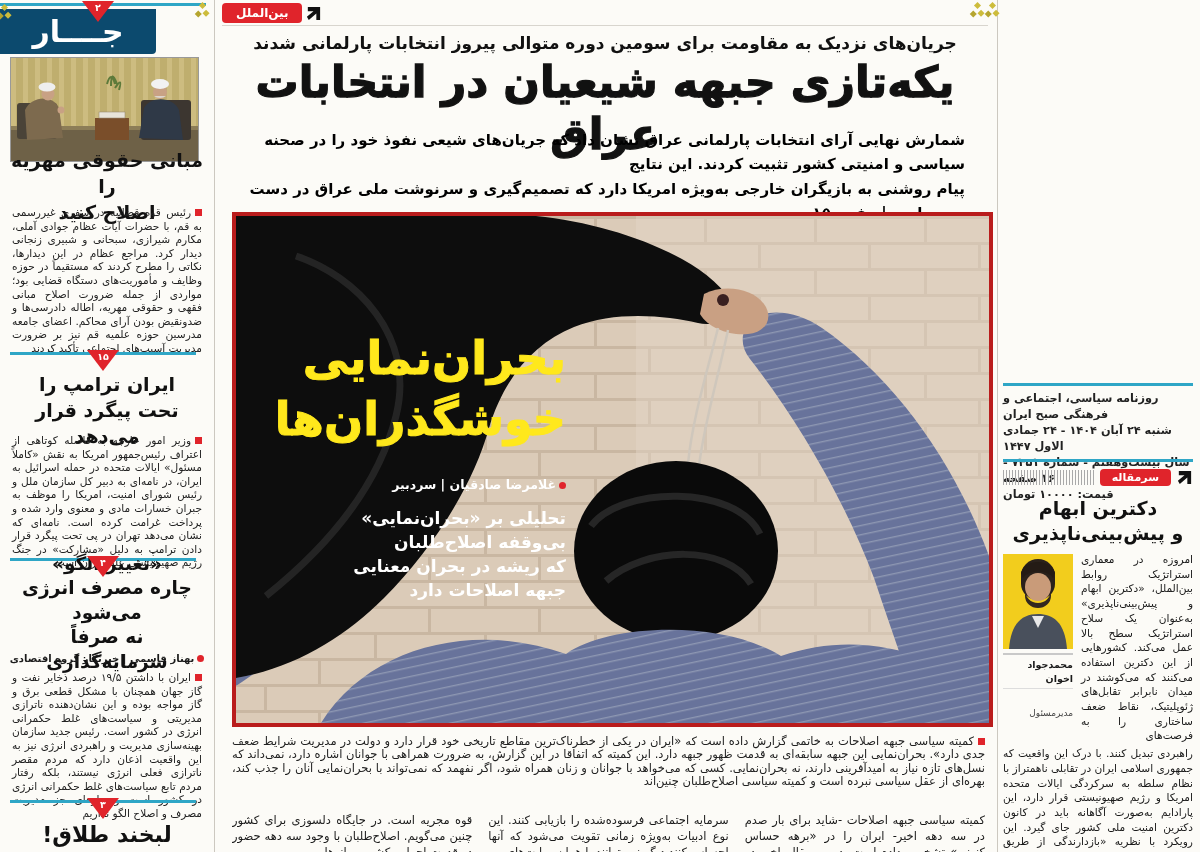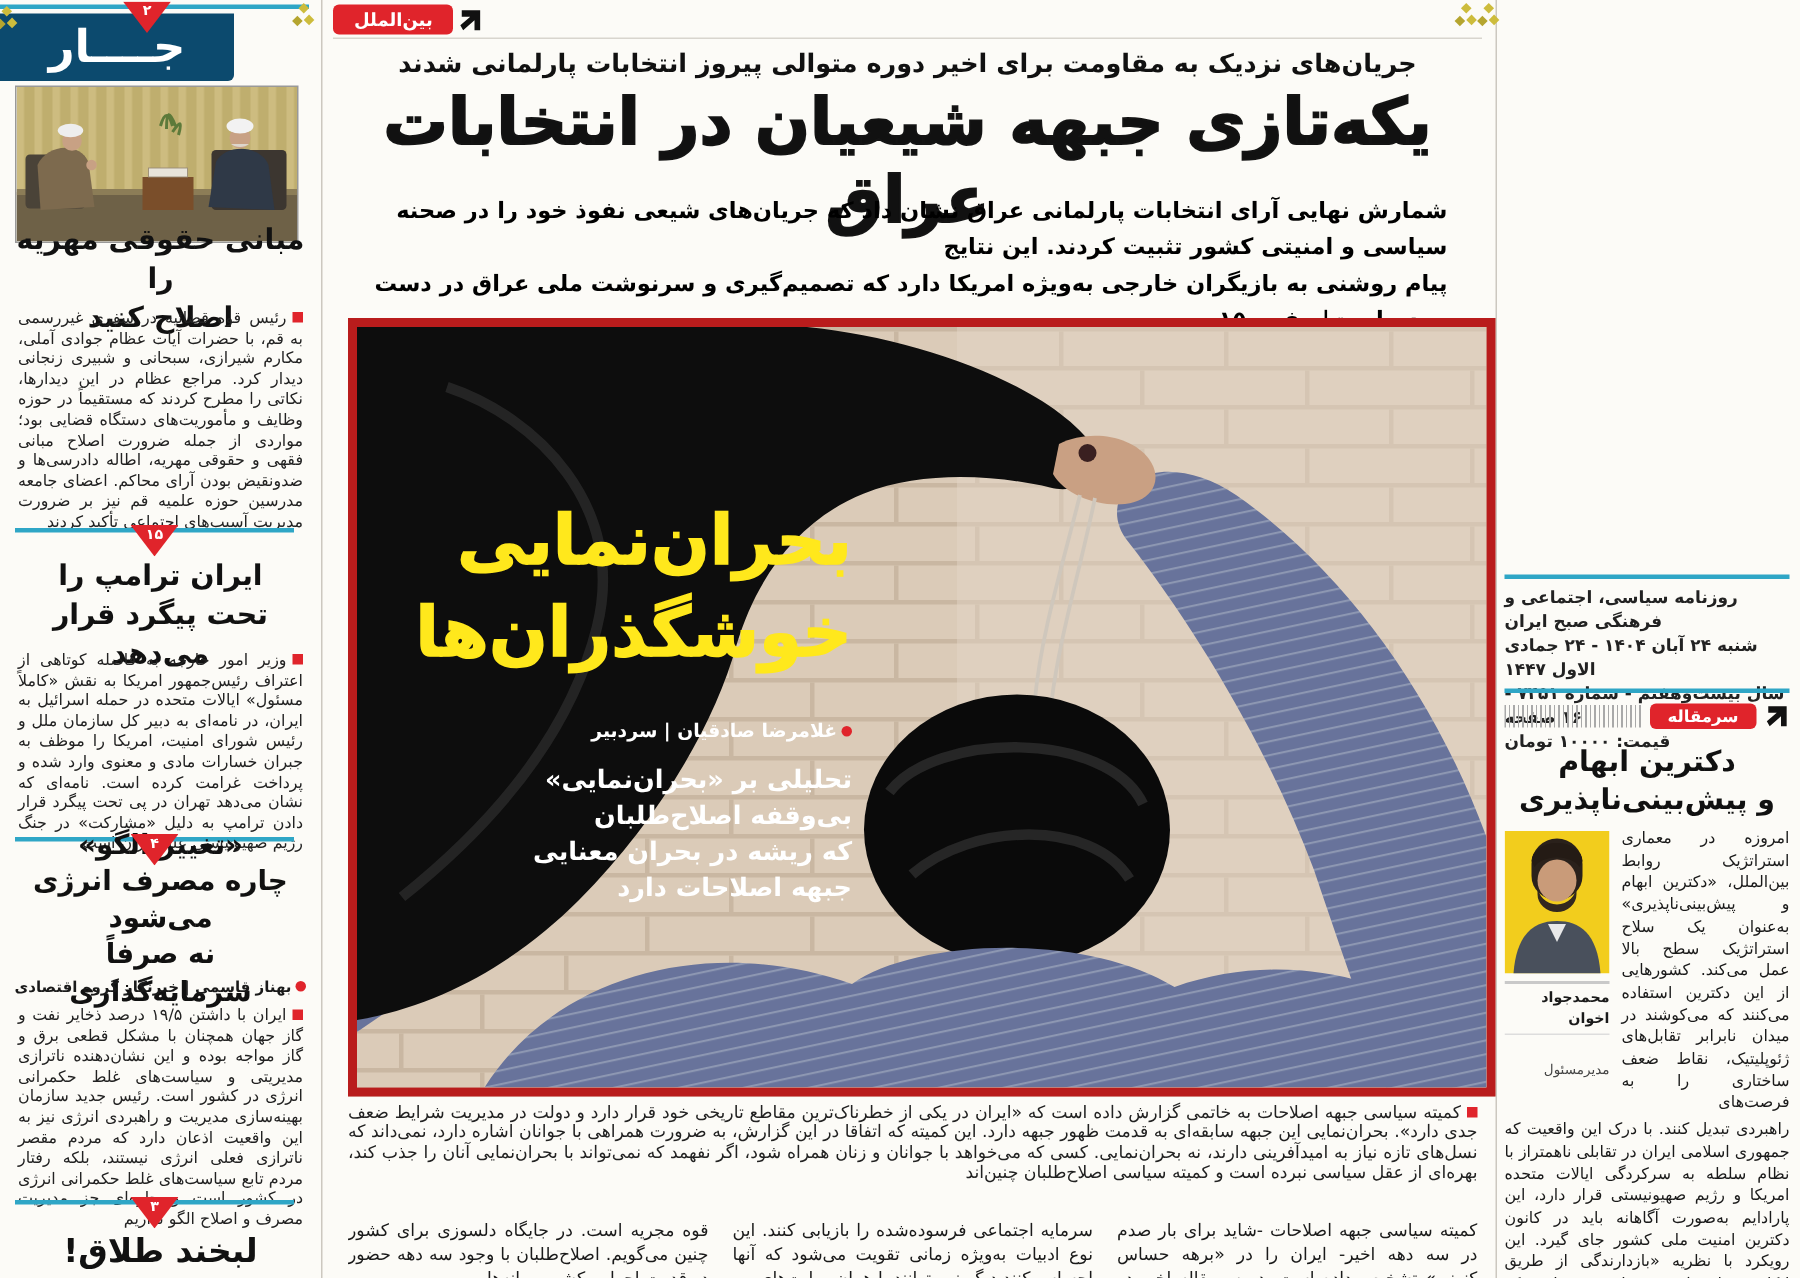--- a/index.html
+++ b/index.html
@@ -20,21 +20,21 @@
   .floret{position:absolute;width:5px;height:5px;background:#cdbc3c;transform:rotate(45deg);
           box-shadow:8px 3px 0 #cdbc3c,3px 9px 0 #b5a52f;z-index:4;}
   
   #lr-banner{left:0;top:9px;width:156px;height:45px;background:#0c4a6e;color:#fff;
              display:flex;align-items:center;justify-content:center;font-size:30px;font-weight:bold;
              overflow:hidden;border-radius:0 0 4px 0;}
   #lr-photo{left:10px;top:57px;width:187px;height:103px;border:1px solid #8b8option578;border:1px solid #999;overflow:hidden;}
   
   .badge-red{background:#e0242b;color:#fff;font-size:12px;font-weight:bold;
              padding:3px 14px;border-radius:4px;}
-  #photo-frame{left:232px;top:212px;width:753px;height:507px;border:6px solid #b91c1c;
+  #photo-frame{left:232px;top:212px;width:753px;height:507px;border:4px solid #b91c1c;
                overflow:hidden;background:#d9c9b6;}
   .f-title{position:absolute;top:112px;right:423px;width:320px;text-align:right;
            font-size:46px;line-height:1.32;font-weight:bold;color:#ffe81c;
            -webkit-text-stroke:1px #ffe81c;}
   .f-byline{position:absolute;top:261px;right:423px;width:320px;text-align:right;
             color:#fff;font-size:12.5px;font-weight:bold;}
   .f-standfirst{position:absolute;top:290px;right:423px;width:330px;text-align:right;
             color:#fff;font-size:17px;font-weight:bold;line-height:1.42;}
   
   #logo-block{right:7px;top:8px;width:190px;height:368px;background:#e0242b;border-radius:3px;
@@ -120,21 +120,21 @@
   <div class="abs headline" style="left:8px;top:822px;width:198px;font-size:22px">لبخند طلاق!</div>
 
   <div class="abs" style="left:222px;top:3px;display:flex;direction:ltr;align-items:center;gap:3px">
     <span class="badge-red">بین‌الملل</span>
     <svg width="17" height="17" viewBox="0 0 18 18">
       <path d="M16,2 L16,16 L12,16 L12,9 L4,16 L2,12.5 L9,6.5 L3,6.5 L3,2 Z" fill="#111"></path>
     </svg>
   </div>
   <div class="abs" style="left:222px;top:25px;width:766px;height:1px;background:#d8d5ce"></div>
 
-  <div class="abs headline" style="left:225px;top:33px;width:760px;font-size:17px">جریان‌های نزدیک به مقاومت برای اخیر دوره متوالی پیروز انتخابات پارلمانی شدند</div>
+  <div class="abs headline" style="left:225px;top:33px;width:760px;font-size:17px">جریان‌های نزدیک به مقاومت برای سومین دوره متوالی پیروز انتخابات پارلمانی شدند</div>
   <div class="abs headline" style="left:225px;top:57px;width:760px;font-size:43px;line-height:1.2;-webkit-text-stroke:1.3px #141414">یکه‌تازی جبهه شیعیان در انتخابات عراق</div>
   <div class="abs pre" style="left:245px;top:128px;width:720px;font-size:15px;font-weight:bold;line-height:1.62;color:#000000">شمارش نهایی آرای انتخابات پارلمانی عراق نشان داد که جریان‌های شیعی نفوذ خود را در صحنه سیاسی و امنیتی کشور تثبیت کردند. این نتایج
 پیام روشنی به بازیگران خارجی به‌ویژه امریکا دارد که تصمیم‌گیری و سرنوشت ملی عراق در دست مردم است|صفحه ۱۵</div>
 
   <div class="abs" id="photo-frame">
     <svg width="753" height="507" viewBox="0 0 753 507" preserveAspectRatio="none">
       <defs>
         <pattern id="brick" width="110" height="52" patternUnits="userSpaceOnUse">
           <rect width="110" height="52" fill="#dbcbb8"></rect>
           <rect y="0" width="110" height="3" fill="#c9b7a2"></rect>

